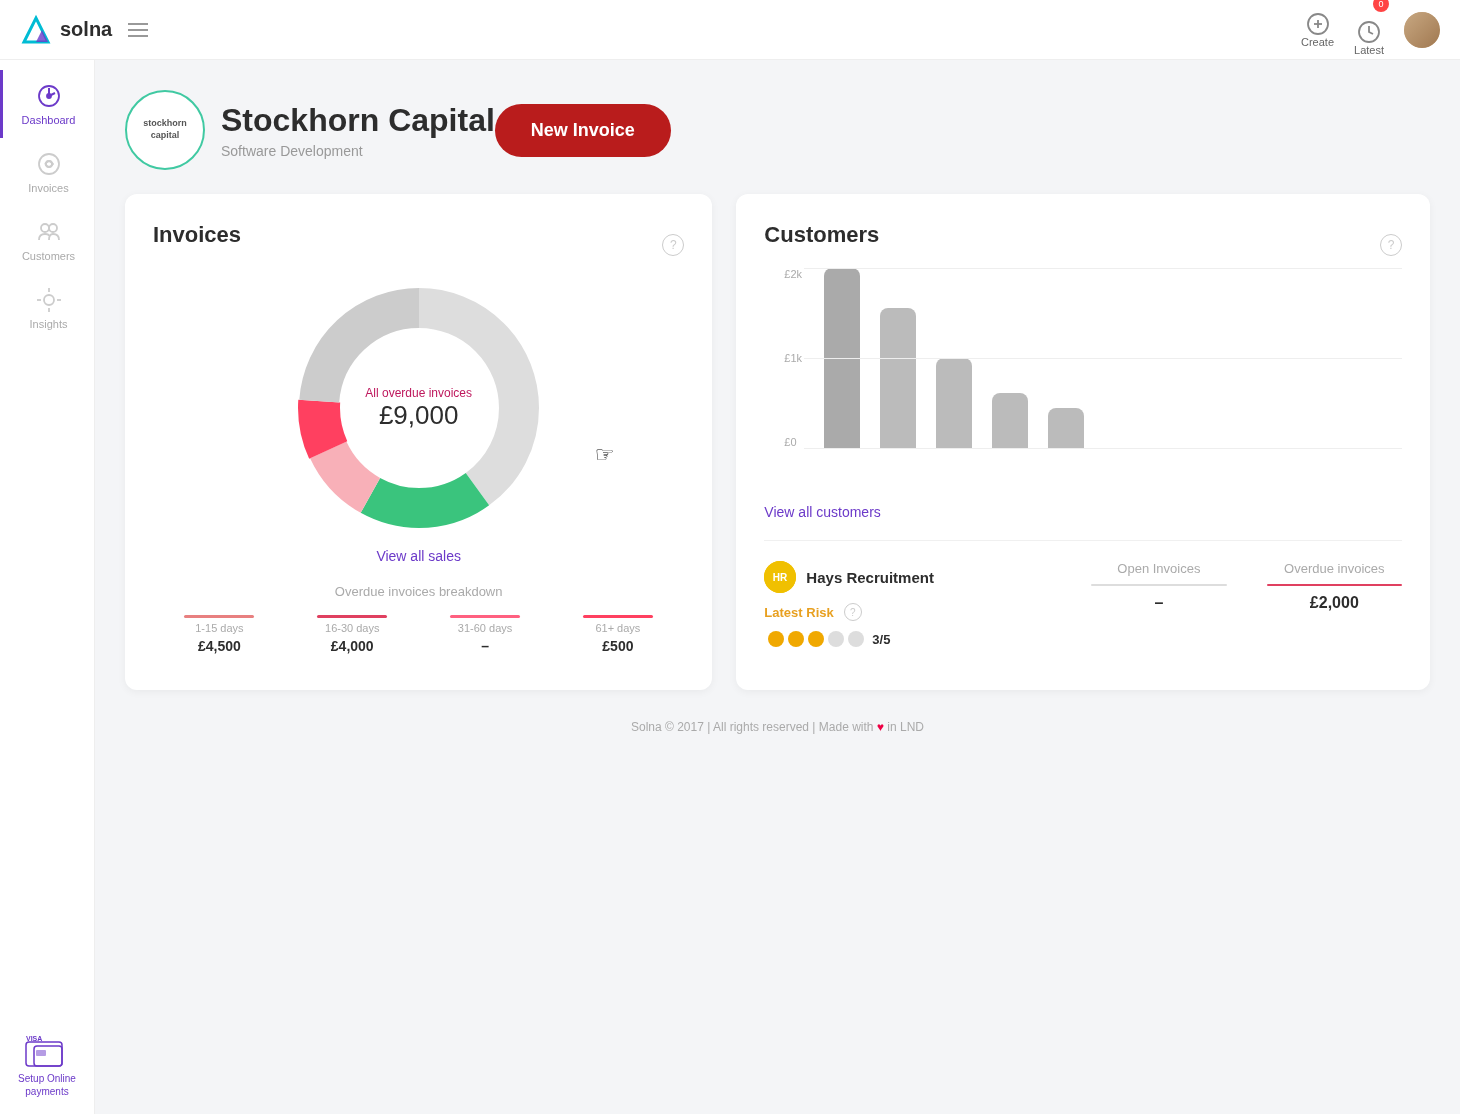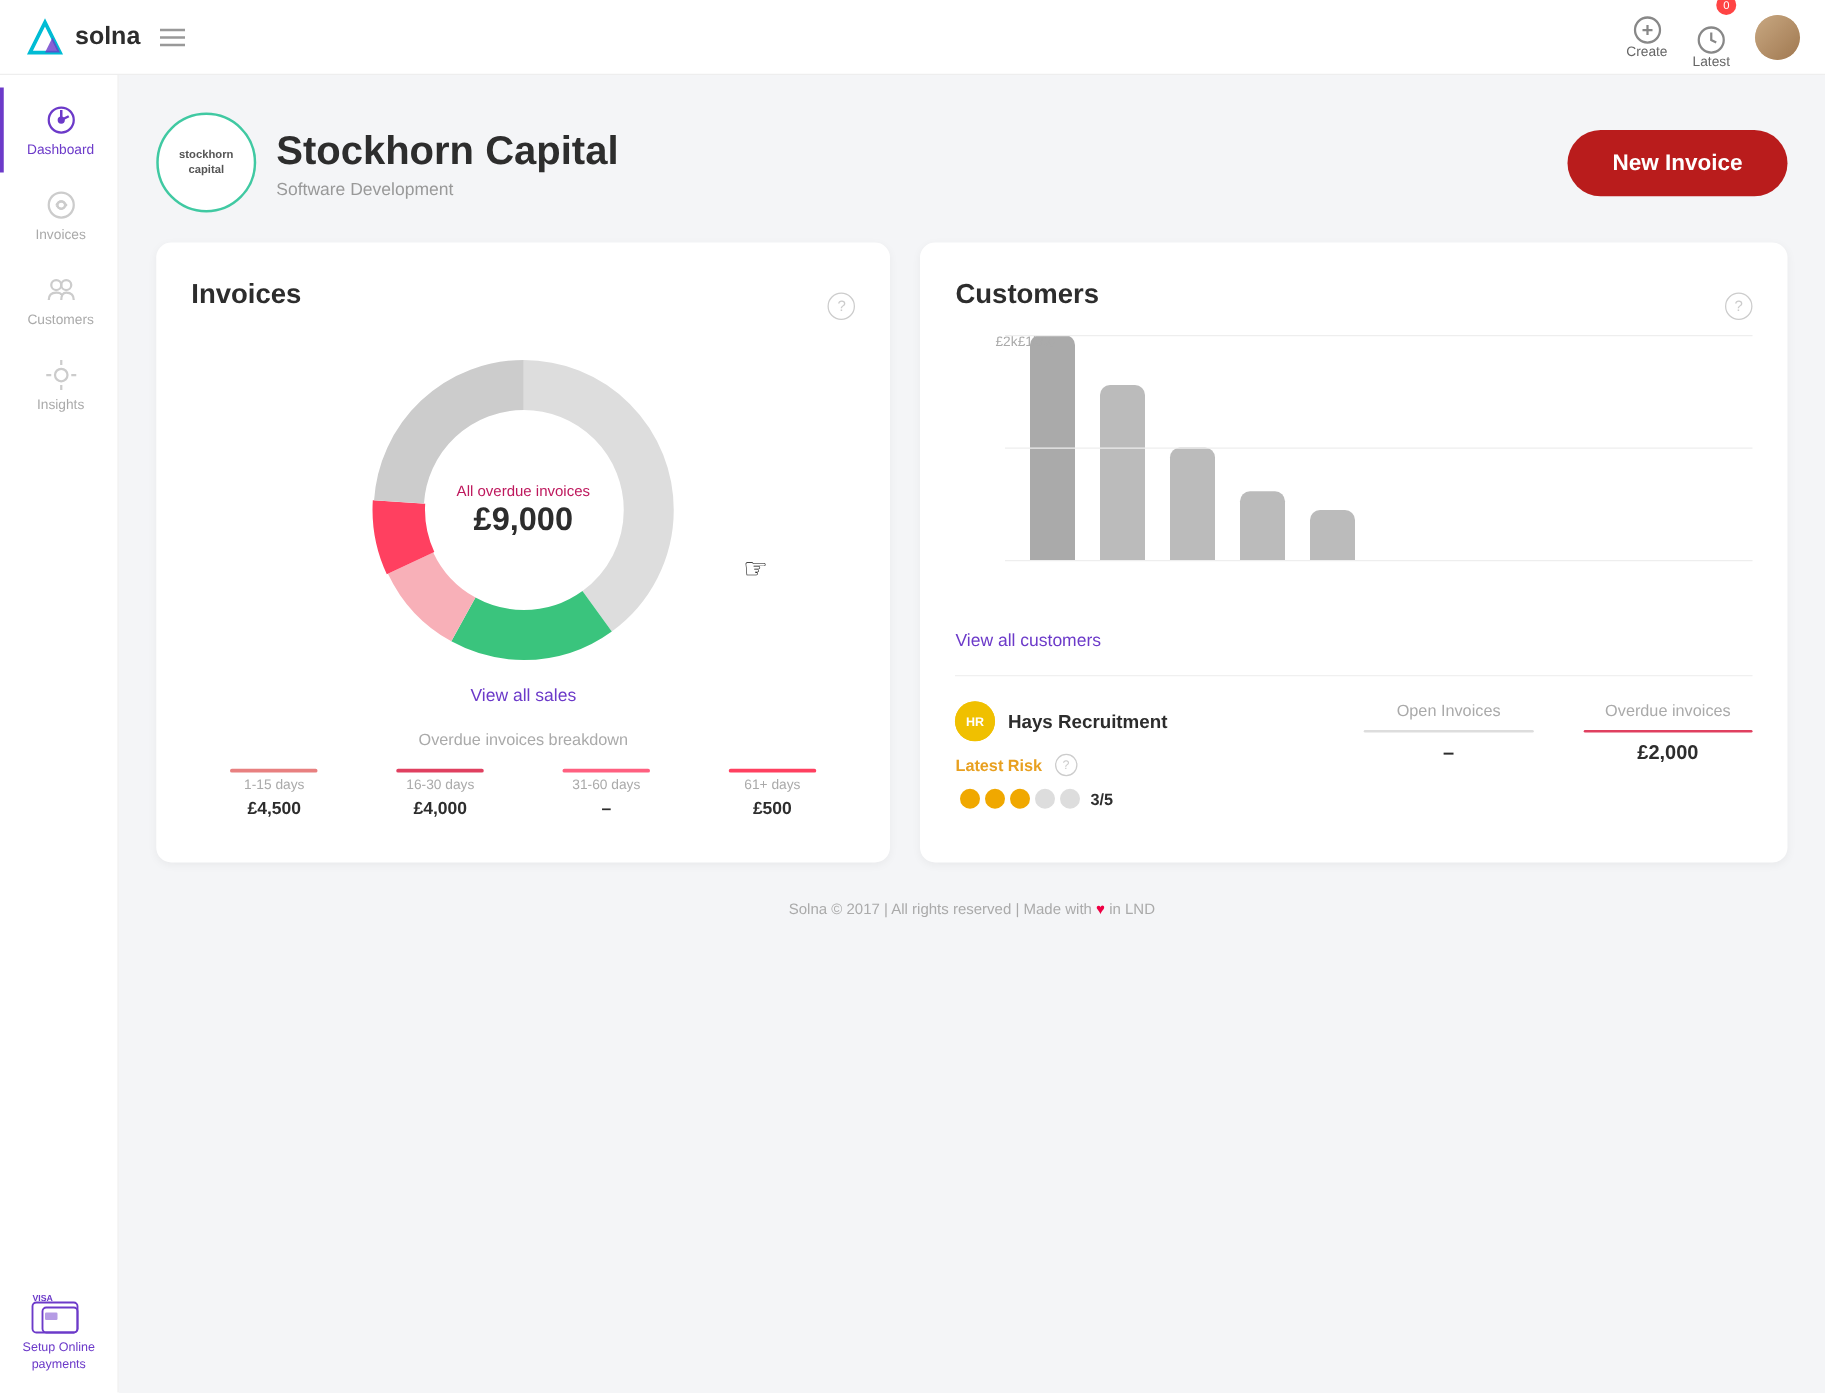--- a/index.html
+++ b/index.html
@@ -46,21 +46,21 @@
     .sidebar-bottom { margin-top: auto; padding: 16px 8px; display: flex; flex-direction: column; align-items: center; cursor: pointer; }
 
     
     .main {
       margin-left: 95px; margin-top: 60px; padding: 30px;
       min-height: calc(1114px - 60px);
     }
 
     
     .page-header {
-      display: flex; align-items: center; justify-content: space-between;
+      display: flex; align-items: center; 
       margin-bottom: 24px;
     }
     .company-info { display: flex; align-items: center; gap: 16px; }
     .company-logo {
       width: 80px; height: 80px; border-radius: 50%;
       border: 2px solid #40c9a2; display: flex; align-items: center; justify-content: center;
       background: #fff; font-size: 10px; color: #555; text-align: center; line-height: 1.3;
       font-weight: 600;
     }
     .company-name { font-size: 32px; font-weight: 700; color: #2d2d2d; }
@@ -80,37 +80,37 @@
     .card-customers { flex: 1.2; }
     .card-title { font-size: 22px; font-weight: 700; color: #2d2d2d; margin-bottom: 20px; }
     .card-help { float: right; width: 22px; height: 22px; border: 1.5px solid #ccc; border-radius: 50%; display: flex; align-items: center; justify-content: center; color: #ccc; font-size: 12px; cursor: pointer; }
 
     
     .donut-container { display: flex; justify-content: center; align-items: center; margin: 10px 0; position: relative; }
     .donut-center {
       position: absolute; text-align: center; pointer-events: none;
     }
     .donut-label { font-size: 12px; color: #be185d; }
-    .donut-value { font-size: 26px; font-weight: 700; color: #2d2d2d; }
+    .donut-value { font-size: 26px; font-weight: 400; color: #2d2d2d; }
     .view-link { color: #6c3ac9; font-size: 14px; text-decoration: none; display: block; text-align: center; margin: 8px 0 20px; cursor: pointer; }
 
     
     .breakdown-title { text-align: center; color: #aaa; font-size: 13px; margin-bottom: 16px; }
     .breakdown-bars { display: flex; justify-content: space-around; margin-bottom: 8px; }
     .breakdown-bar-item { display: flex; flex-direction: column; align-items: center; gap: 4px; }
     .bar-line { height: 3px; width: 70px; border-radius: 2px; }
     .bar-days { font-size: 11px; color: #aaa; }
     .bar-amount { font-size: 14px; font-weight: 700; color: #2d2d2d; }
 
     
     .bar-chart-area { height: 220px; position: relative; margin: 0 0 16px; padding: 0 20px; }
     .bar-chart-inner { display: flex; align-items: flex-end; height: 180px; gap: 20px; padding-left: 40px; }
     .bar-col { display: flex; flex-direction: column; align-items: center; }
     .bar-rect { width: 36px; border-radius: 6px 6px 0 0; background: #bbb; }
-    .y-axis { position: absolute; left: 20px; top: 0; height: 180px; display: flex; flex-direction: row; justify-content: space-between; margin-left: 12px; }
+    .y-axis { position: absolute; left: 20px; top: 0; height: 180px; display: flex; flex-direction: column; justify-content: space-between; }
     .y-label { font-size: 11px; color: #aaa; }
 
     
     .customer-section { margin-top: 20px; border-top: 1px solid #f0f0f0; padding-top: 20px; }
     .customer-row { display: flex; align-items: center; gap: 10px; }
     .customer-avatar { width: 32px; height: 32px; border-radius: 50%; background: #f0c000; display: flex; align-items: center; justify-content: center; font-size: 10px; font-weight: 700; color: #fff; }
     .customer-name { font-size: 15px; font-weight: 700; color: #2d2d2d; }
     .risk-row { display: flex; align-items: center; gap: 10px; margin: 10px 0; }
     .risk-label { color: #e8a020; font-size: 13px; font-weight: 600; }
     .risk-help { width: 18px; height: 18px; border: 1.5px solid #ccc; border-radius: 50%; display: flex; align-items: center; justify-content: center; color: #ccc; font-size: 10px; }

